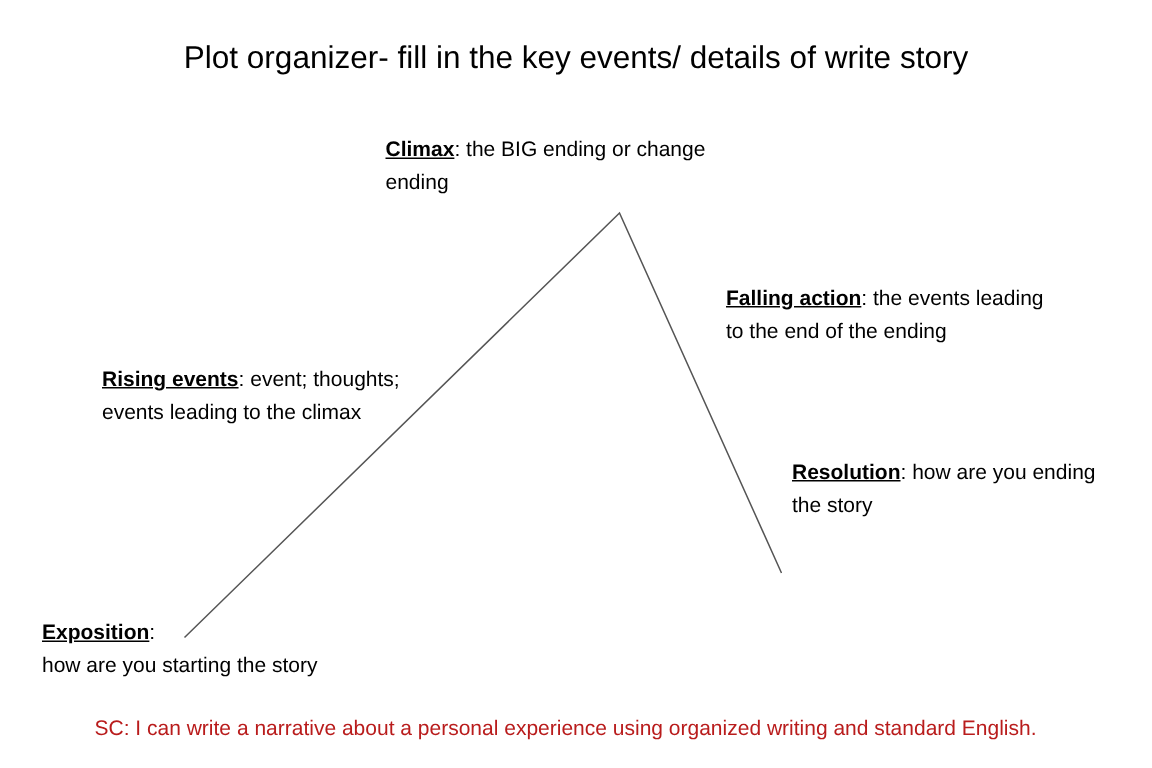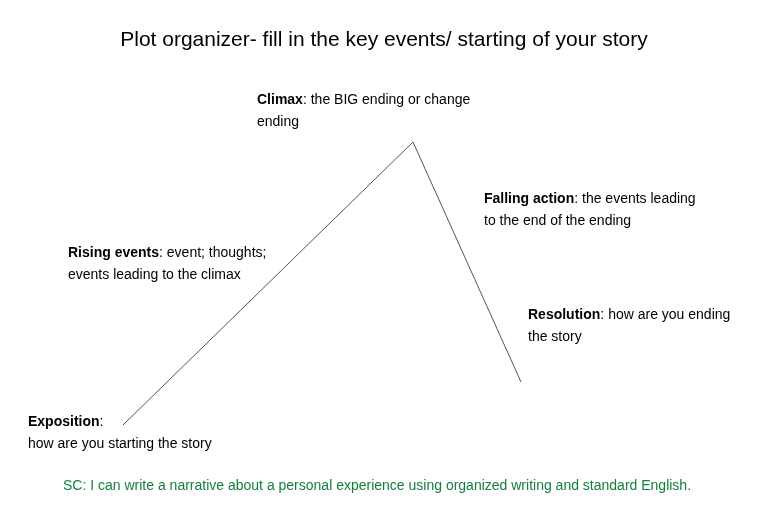--- a/index.html
+++ b/index.html
@@ -40,45 +40,46 @@
   }
   .note {
     position: absolute;
     font-size: 14px;
     line-height: 22px;
     color: #000000;
     white-space: nowrap;
   }
   .note .term {
     font-weight: bold;
+    text-decoration: underline;
   }
   .note .body {
     font-weight: 400;
   }
   #note-climax   { left: 257px; top: 88px;  }
   #note-falling  { left: 472px; top: 187px; margin-left: 12px; }
   #note-rising   { left: 68px;  top: 241px; }
   #note-resolution { left: 528px; top: 303px; }
   #note-exposition { left: 28px; top: 410px; }
   #sc-line {
     position: absolute;
     left: 63px;
     top: 474px;
     font-size: 14px;
     line-height: 22px;
-    color: #15803d;
+    color: #b91c1c;
     white-space: nowrap;
   }
 </style>
 </head>
 <body>
 
 <div id="page" style="background: rgb(255, 255, 255); color: rgb(0, 0, 0);">
 
-  <div id="title">Plot organizer- fill in the key events/ starting of your story</div>
+  <div id="title">Plot organizer- fill in the key events/ details of write story</div>
 
   <svg id="arc-svg" viewBox="0 0 768 512" xmlns="http://www.w3.org/2000/svg">
     <polyline id="arc-polyline" fill="none" stroke="#555555" stroke-width="1" points="123,425 413,142 521,382"></polyline>
   </svg>
 
   <div class="note" id="note-climax">
     <div>
       <span class="term">Climax</span><span class="body">: </span><span class="body">the BIG ending or change</span>
     </div>
     <div class="body">ending</div>

